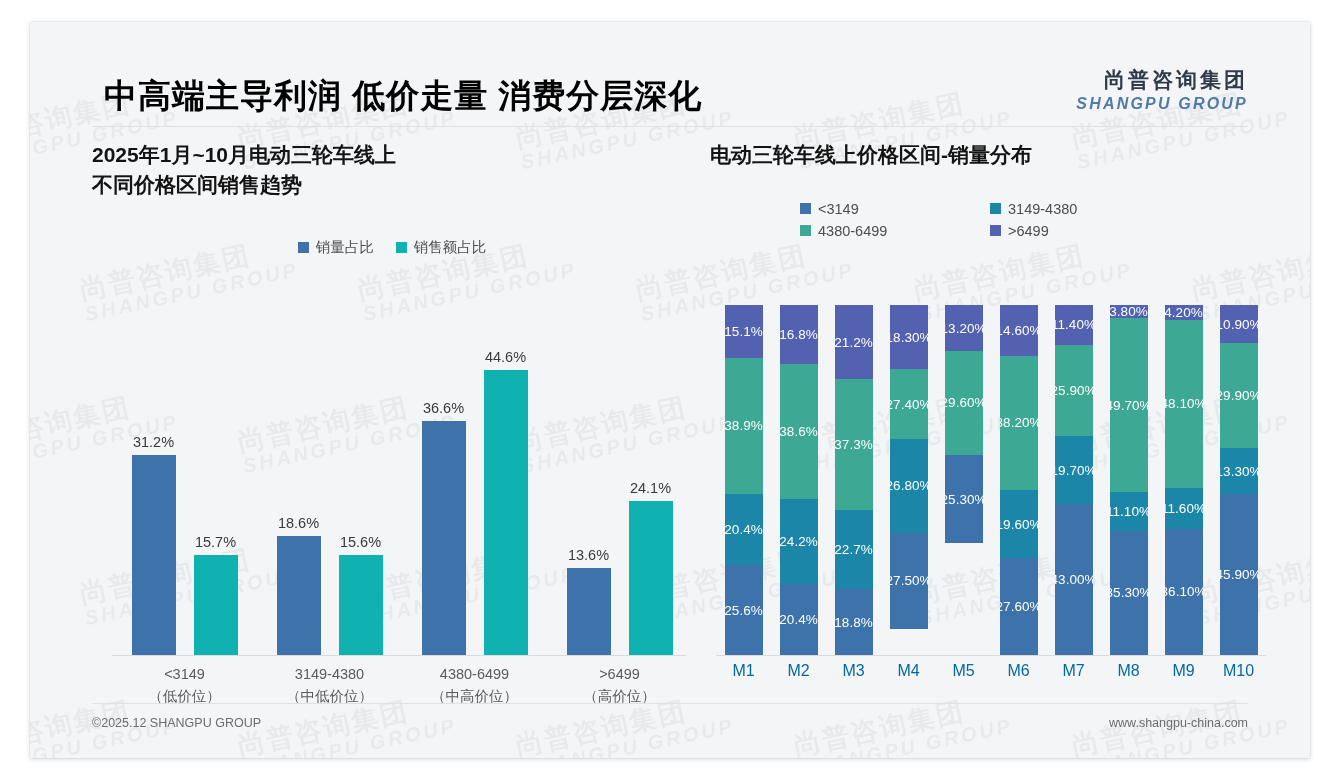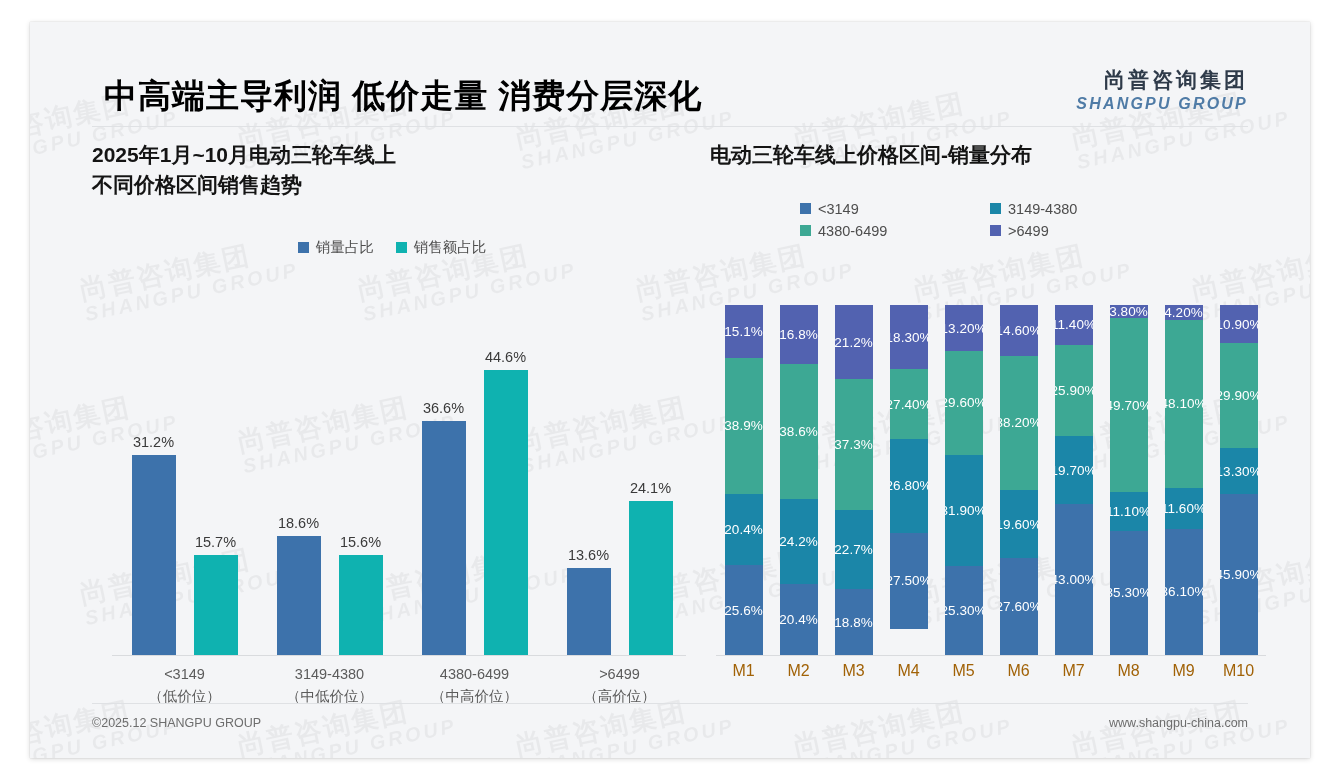--- a/index.html
+++ b/index.html
@@ -112,21 +112,21 @@
     display: flex; align-items: center; justify-content: center;
   }
   .seg span {
     font-size: 13.5px; color: #ffffff; white-space: nowrap;
   }
   #stacked-xlabels {
     position: absolute; left: 6px; right: 4px; top: 522px; height: 30px;
   }
   .sx {
     position: absolute; width: 38px; text-align: center;
-    font-size: 16px; color: #a16207; 
+    font-size: 16px; color: #0369a1; 
   }
 
   
   #footer-rule {
     position: absolute; left: 62px; right: 62px; bottom: 54px; height: 1px;
     background: #dfe1e4; z-index: 5;
   }
   #footer-left {
     position: absolute; left: 62px; bottom: 28px;
     font-size: 12.5px; color: #6d6d6d; z-index: 5;
@@ -412,23 +412,20 @@
           <div class="seg" style="height: 96.25px; background: rgb(61, 114, 171);">
             <span>27.50%</span>
           </div>
         </div>
         <div class="scol" style="left: 228.5px;">
           <div class="seg" style="height: 46.2px; background: rgb(82, 98, 176);">
             <span>13.20%</span>
           </div>
           <div class="seg" style="height: 103.6px; background: rgb(61, 168, 148);">
             <span>29.60%</span>
-          </div>
-          <div class="seg" style="height: 111.65px; background: rgb(27, 134, 168);">
-            <span>31.90%</span>
           </div>
           <div class="seg" style="height: 88.55px; background: rgb(61, 114, 171);">
             <span>25.30%</span>
           </div>
         </div>
         <div class="scol" style="left: 283.5px;">
           <div class="seg" style="height: 51.1px; background: rgb(82, 98, 176);">
             <span>14.60%</span>
           </div>
           <div class="seg" style="height: 133.7px; background: rgb(61, 168, 148);">

